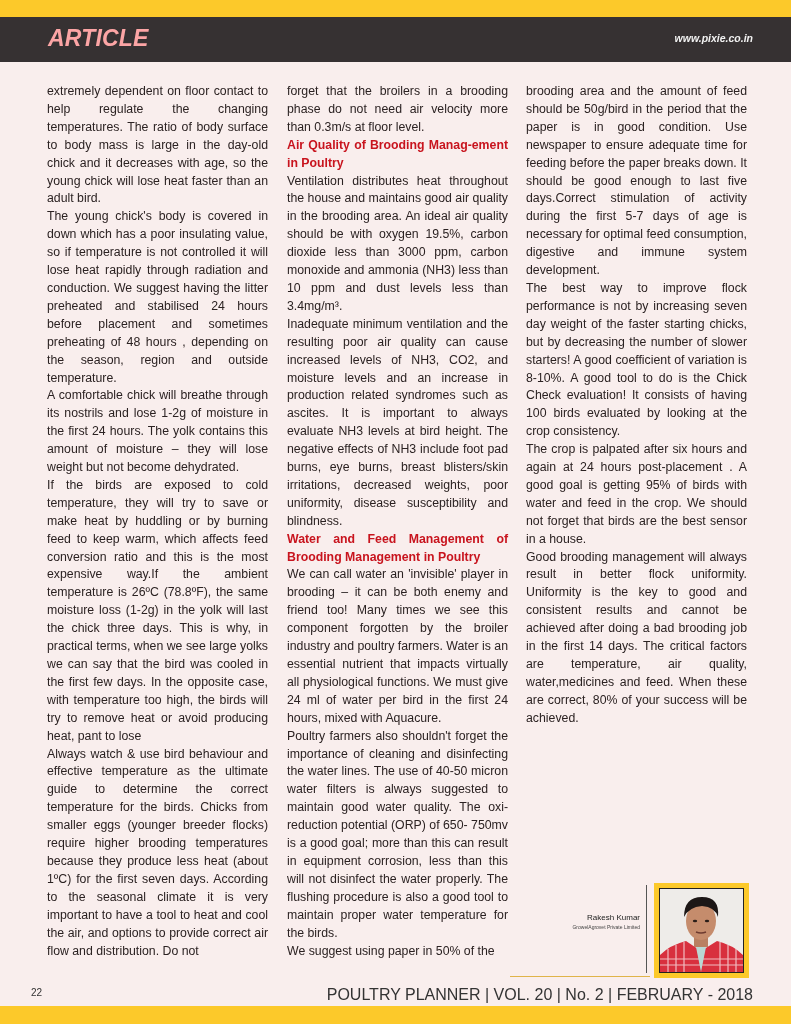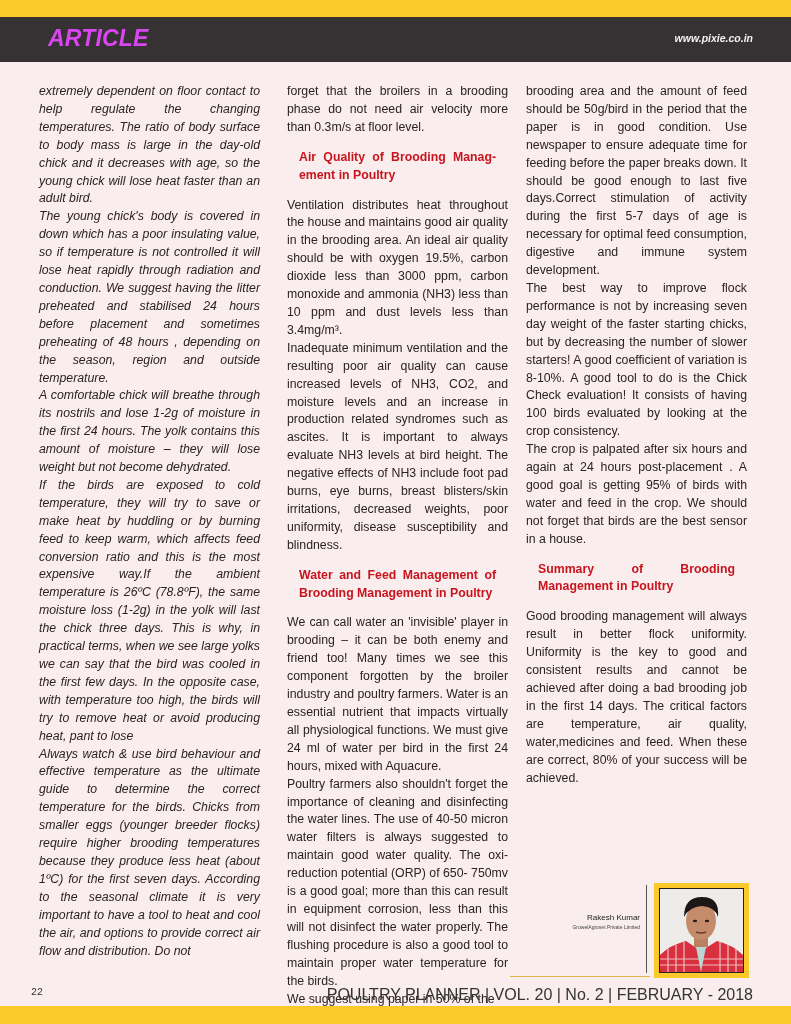--- a/index.html
+++ b/index.html
@@ -7,56 +7,56 @@
     width: 791px; height: 1024px; position: relative; overflow: hidden;
     background: #f9eeed;
     font-family: "DejaVu Sans", sans-serif;
     color: #2b2222;
   }
   .top-strip { position: absolute; left: 0; top: 0; width: 791px; height: 17px; background: #fcc92a; }
   .header-bar { position: absolute; left: 0; top: 17px; width: 791px; height: 45px; background: #363132; }
   .header-title {
     position: absolute; left: 48px; top: 8px;
     font-family: "Liberation Sans", sans-serif; font-weight: bold; font-style: italic;
-    font-size: 23px; color: #d946ef; letter-spacing: 0.2px;
+    font-size: 23px; color: #fca5a5; letter-spacing: 0.2px;
   }
   .header-url {
     position: absolute; right: 38px; top: 15px;
     font-family: "Liberation Sans", sans-serif; font-weight: bold; font-style: italic;
     font-size: 10.5px; color: #f1f1f1; padding-left: 48px;
   }
   .col {
     position: absolute; top: 83px; width: 221px;
     font-family: "Liberation Sans", sans-serif;
     font-size: 12.3px; line-height: 17.9px; text-align: justify;
     color: #2b2222;
   }
   .col p { margin: 0; }
   .col h3 {
-    margin: 12px; font-size: 12.3px; line-height: 17.9px; font-weight: bold;
+    margin: 0; font-size: 12.3px; line-height: 17.9px; font-weight: bold;
     color: #c8141e; text-align: justify;
   }
-  #col1 { left: 39px; font-style: italic; }
+  #col1 { left: 47px; }
   #col2 { left: 287px; }
   #col3 { left: 526px; }
   .author-caption { position: absolute; left: 530px; top: 913px; width: 110px; text-align: right; }
   .author-name { font-family: "Liberation Sans", sans-serif; font-weight: normal; font-size: 8px; color: #222; }
   .author-company { font-family: "Liberation Sans", sans-serif; font-size: 5px; color: #444; margin-top: 2px; }
   .author-divider { position: absolute; left: 646px; top: 885px; width: 1px; height: 88px; background: #555; }
   .author-underline { position: absolute; left: 510px; top: 976px; width: 140px; height: 1px; background: #e0b44a; }
   .photo-frame {
     position: absolute; left: 654px; top: 883px; width: 95px; height: 95px;
     background: #fcc92a;
   }
   .photo {
     position: absolute; left: 5px; top: 5px; width: 83px; height: 83px;
     border: 1px solid #222; background: #eceae8; overflow: hidden;
   }
   .photo svg { display: block; }
-  .page-number { position: absolute; left: 31px; top: 987px; font-family: Liberation Mono, monospace; font-size: 10px; color: #333; }
+  .page-number { position: absolute; left: 31px; top: 987px; font-family: Liberation Sans, sans-serif; font-size: 10px; color: #333; }
   .footer-info { position: absolute; right: 38px; top: 986px; font-family: "Liberation Sans", sans-serif; font-size: 16px; color: #333; }
   .bottom-strip { position: absolute; left: 0; top: 1006px; width: 791px; height: 18px; background: #fcc92a; }
 </style>
 </head>
 <body>
 
 <div class="top-strip"></div>
 <div class="header-bar">
   <span class="header-title">ARTICLE</span>
   <span class="header-url">www.pixie.co.in</span>
@@ -76,21 +76,20 @@
     <p>Inadequate minimum ventilation and the resulting poor air quality can cause increased levels of NH3, CO2, and moisture levels and an increase in production related syndromes such as ascites. It is important to always evaluate NH3 levels at bird height. The negative effects of NH3 include foot pad burns, eye burns, breast blisters/skin irritations, decreased weights, poor uniformity, disease susceptibility and blindness.</p>
     <h3>Water and Feed Management of Brooding Management in Poultry</h3>
     <p>We can call water an 'invisible' player in brooding – it can be both enemy and friend too! Many times we see this component forgotten by the broiler industry and poultry farmers. Water is an essential nutrient that impacts virtually all physiological functions. We must give 24 ml of water per bird in the first 24 hours, mixed with Aquacure.</p>
     <p>Poultry farmers also shouldn't forget the  importance of cleaning and disinfecting the water lines. The use of 40-50 micron water filters is always suggested to maintain good water quality. The oxi-reduction potential (ORP) of 650- 750mv is a good goal; more than this can result in equipment corrosion, less than this will not disinfect the water properly. The flushing procedure is also a good tool to maintain proper water temperature for the birds.</p>
     <p>We suggest using paper in 50% of the</p>
   </div>
 <div class="col" id="col3">
     <p>brooding area and the amount of feed should be 50g/bird in the period that the paper is in good condition. Use newspaper  to ensure adequate time for feeding before the paper breaks down. It should be good enough to last five days.Correct stimulation of activity during the first 5-7 days of age is necessary for optimal feed consumption, digestive and immune system development.</p>
     <p>The best way to improve flock performance is not by increasing seven day weight of the faster starting chicks, but by decreasing the number of slower starters! A good coefficient of variation is 8-10%. A good tool to do is the Chick Check evaluation! It consists of having 100 birds evaluated by looking at the crop consistency.</p>
     <p>The crop is palpated after six hours  and again at 24 hours post-placement . A good goal is getting 95% of birds with water and feed in the crop. We should not forget that birds are the best sensor in a house.</p>
-    <h3>Summary of Brooding Management in Poultry</h3>
     <p>Good brooding management will always result in better flock uniformity. Uniformity is the key to good and consistent results and cannot be achieved after doing a bad brooding job in the first 14 days. The critical factors are temperature, air quality, water,medicines and feed. When these are correct, 80% of your success will be achieved.</p>
   </div>
 
 <div class="author-caption">
   <div class="author-name">Rakesh Kumar</div>
   <div class="author-company">GrowelAgrovet Private Limited</div>
 </div>
 <div class="author-divider"></div>
 <div class="author-underline"></div>
 <div class="photo-frame">

